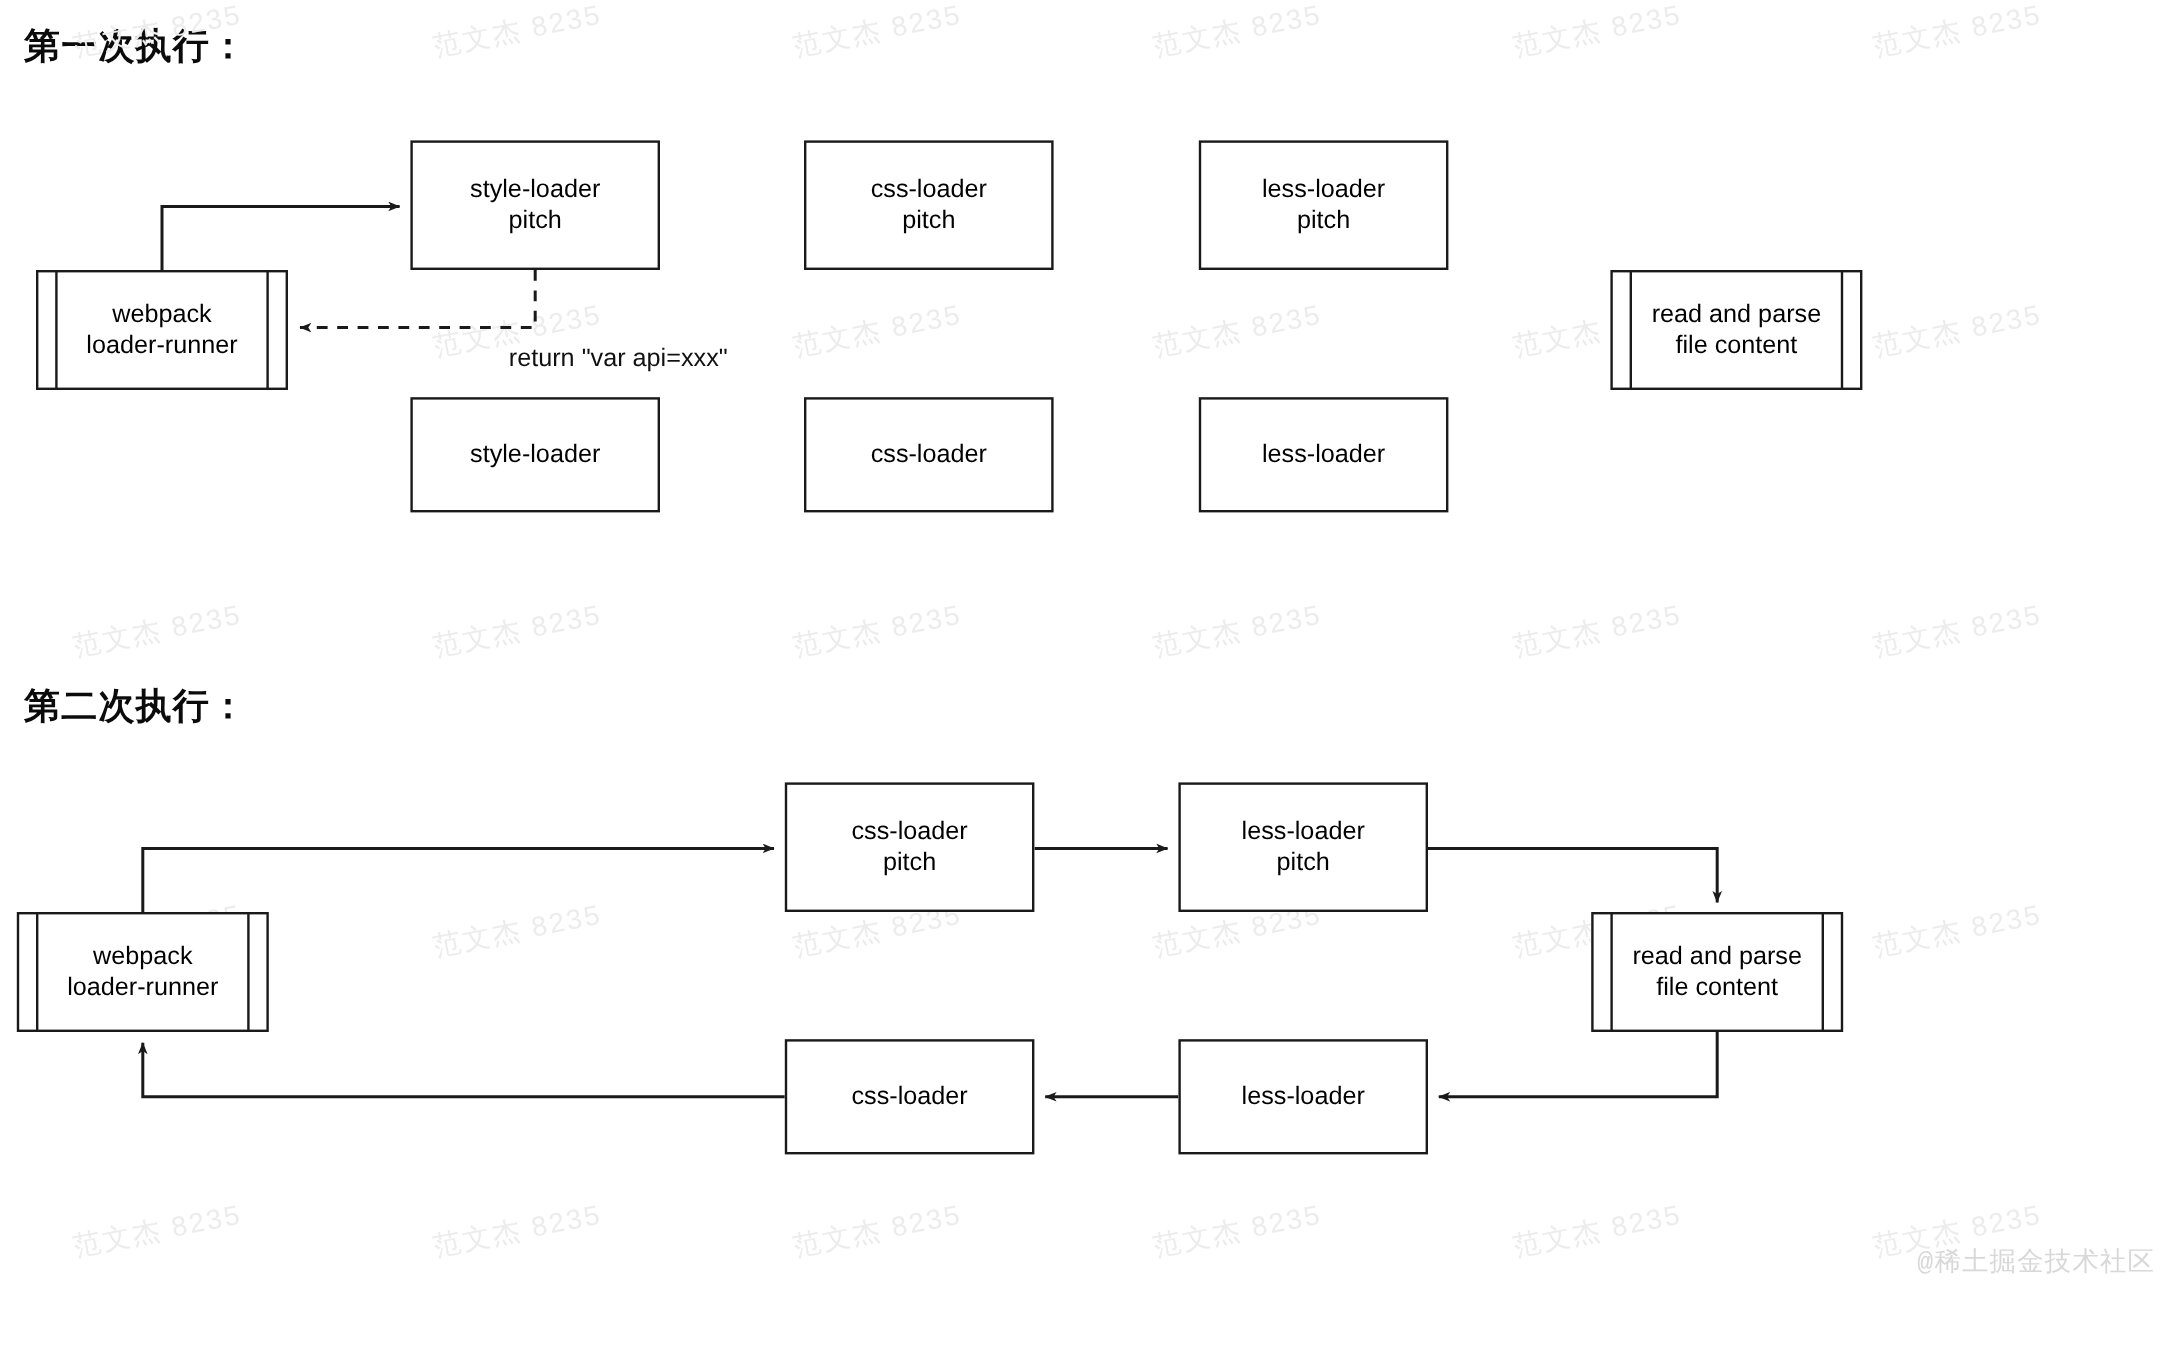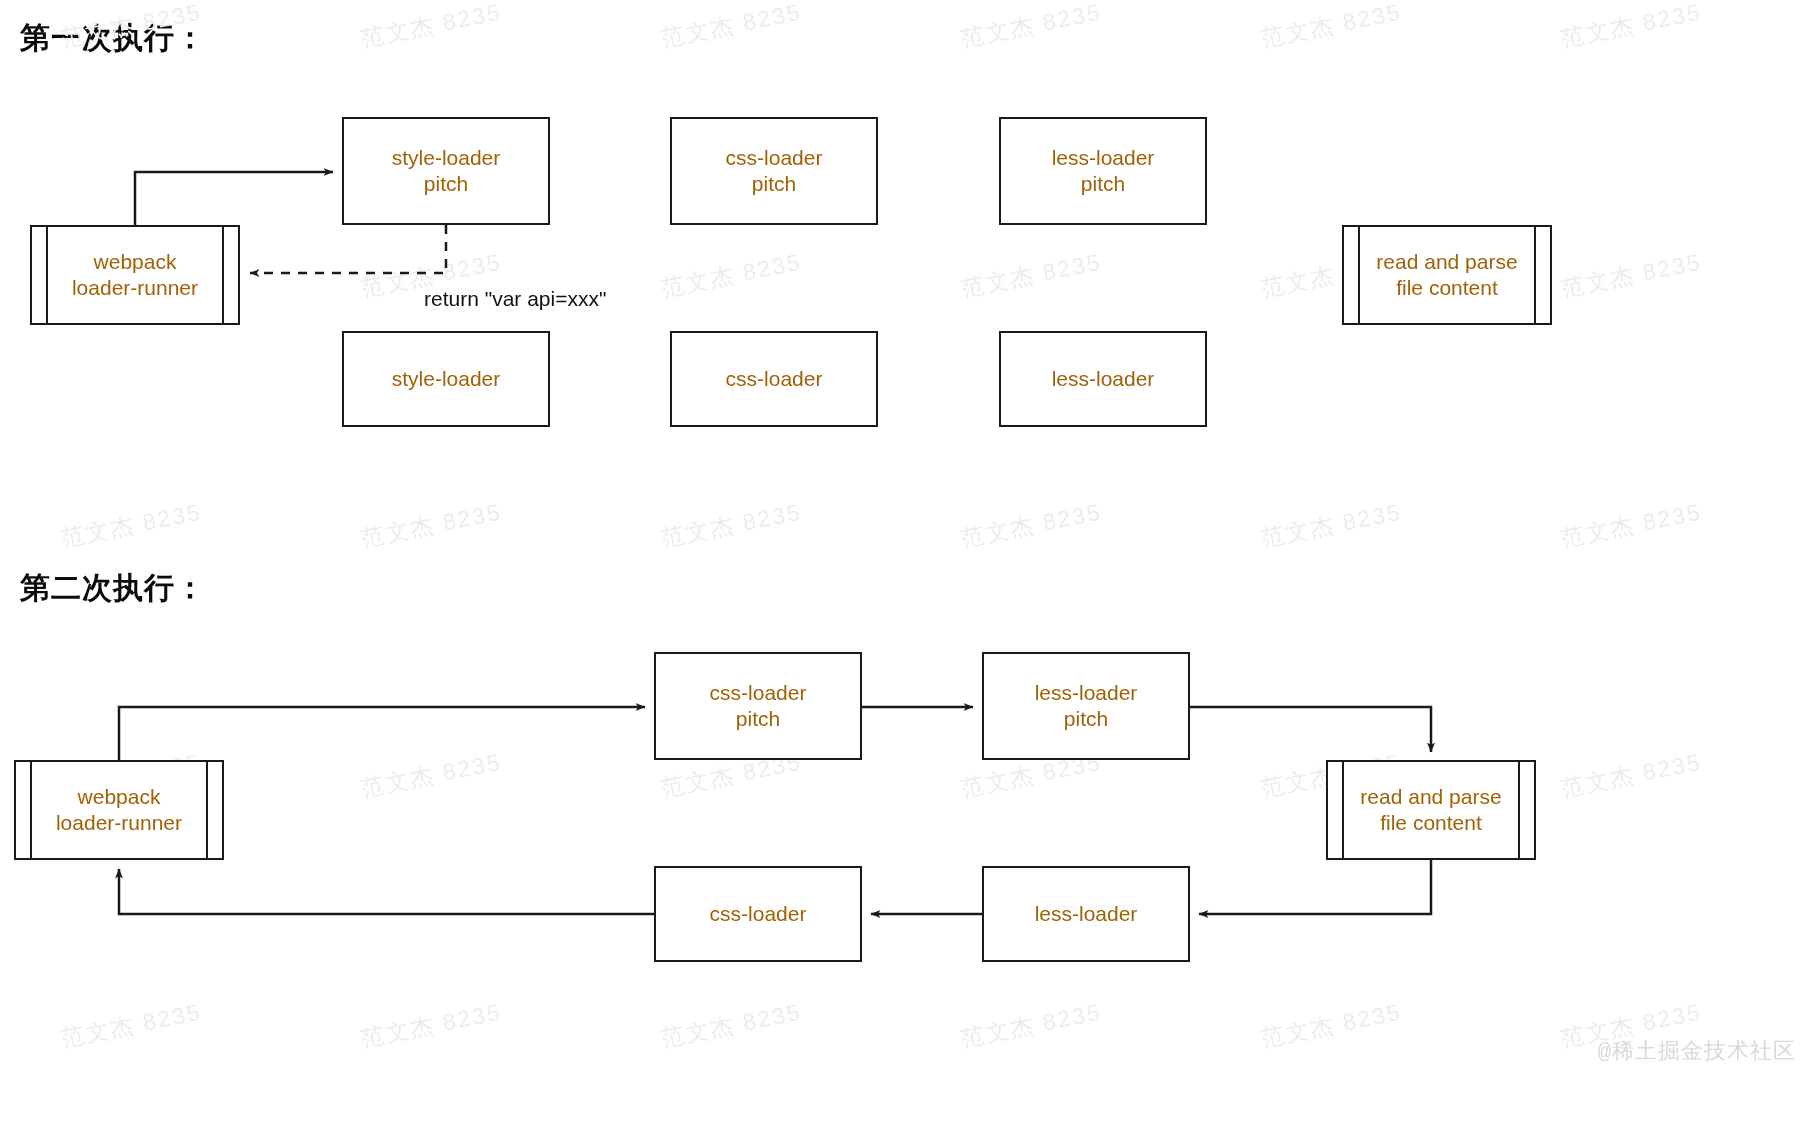--- a/index.html
+++ b/index.html
@@ -43,21 +43,21 @@
 
   .node {
     position: absolute;
     box-sizing: border-box;
     background: #ffffff;
     border: 2px solid #1a1a1a;
     display: flex;
     align-items: center;
     justify-content: center;
     text-align: center;
-    color: #a16207;
+    color: #000000;
     font-size: 21px;
     line-height: 26px;
     font-family: "Liberation Sans", sans-serif;
   }
   .node .node-text {
     white-space: pre-line;
     padding: 0 6px;
   }
   
   .node.railed::before,

